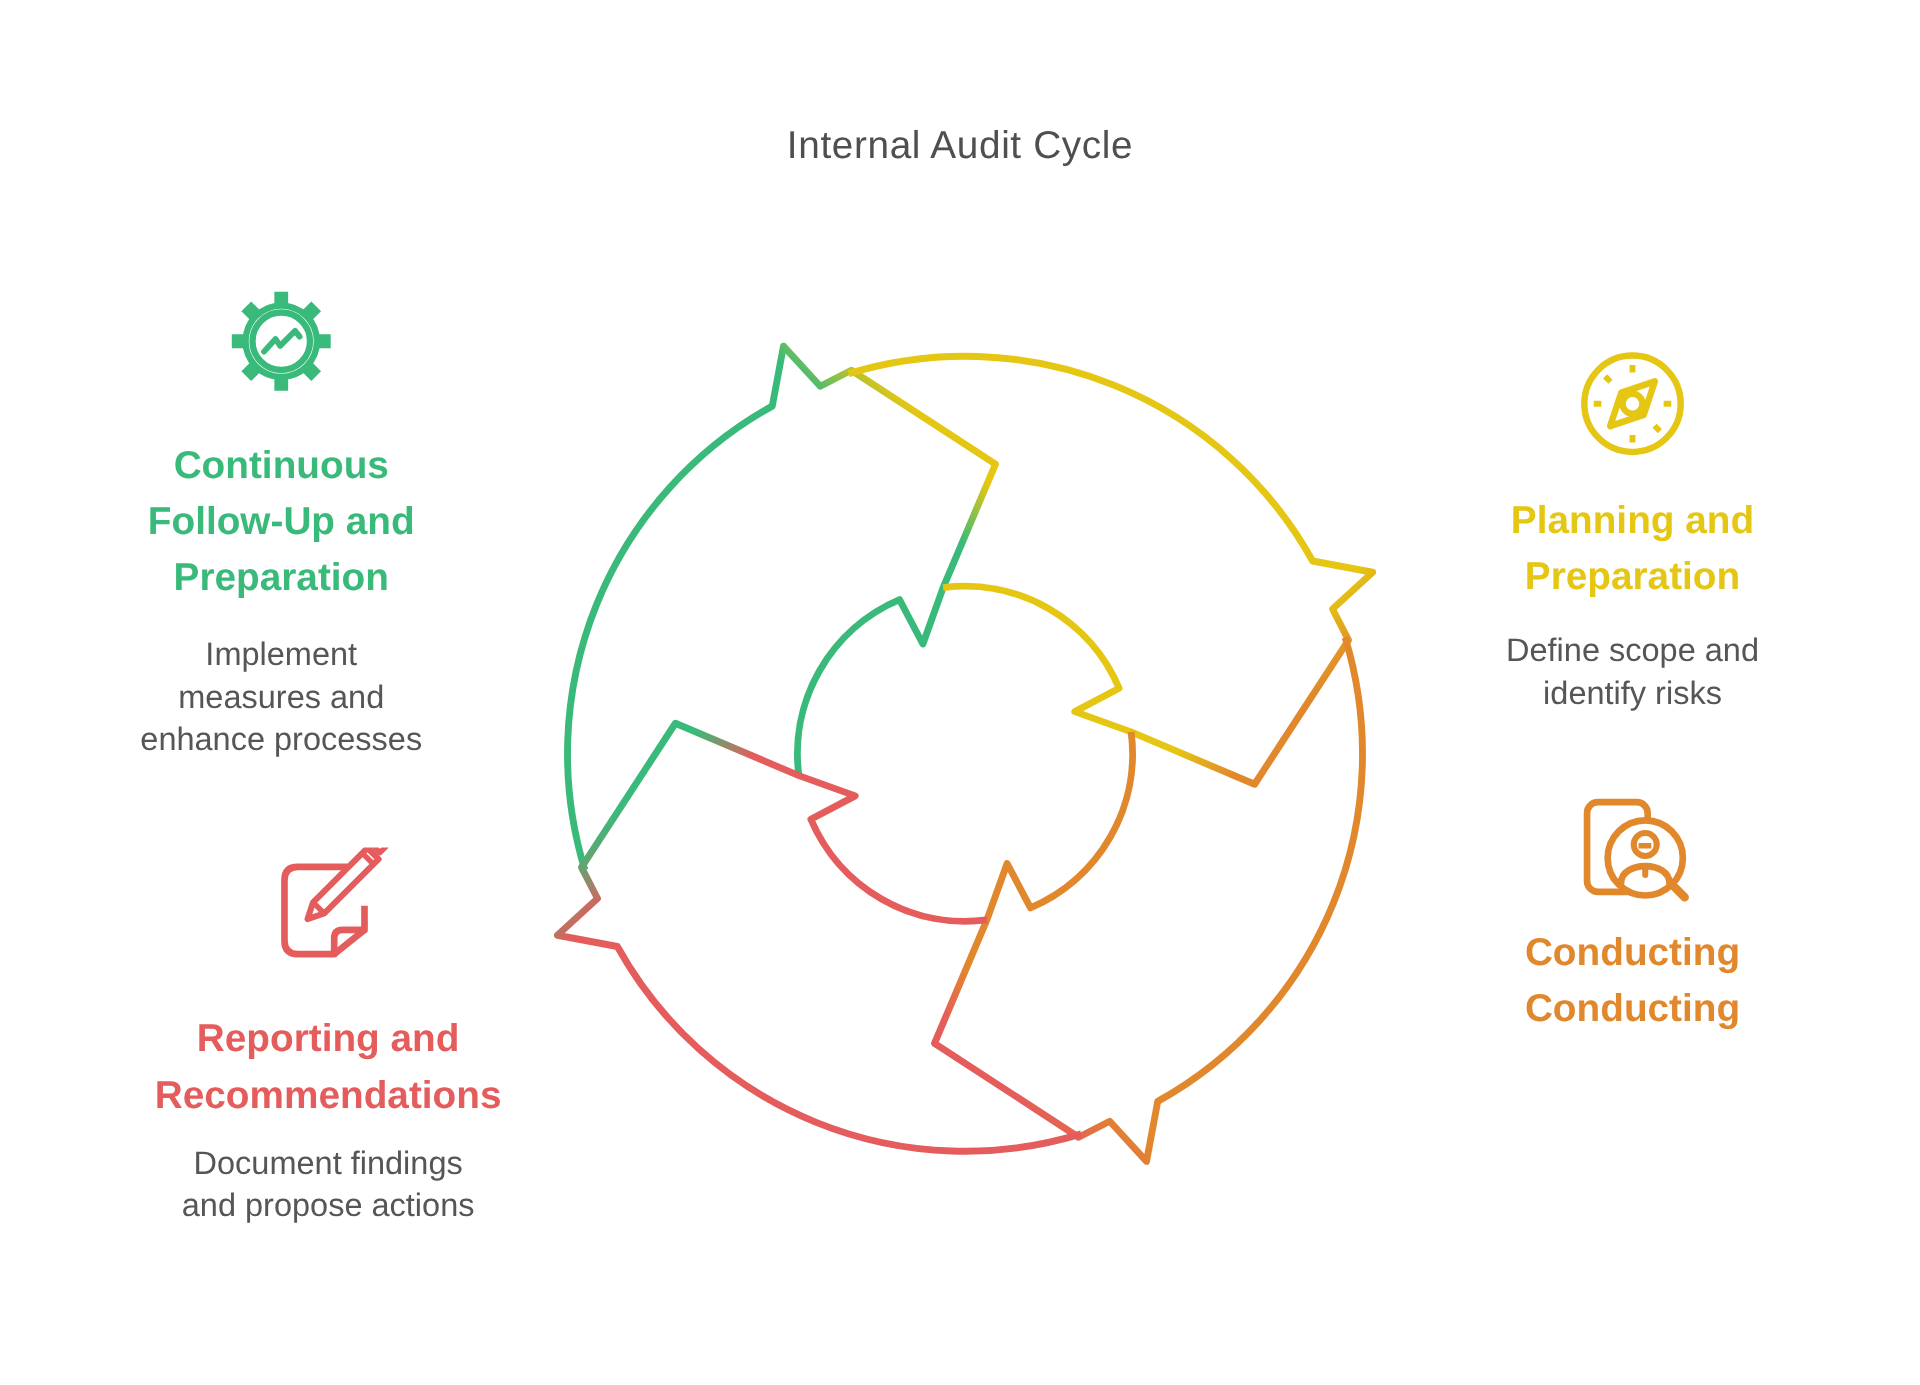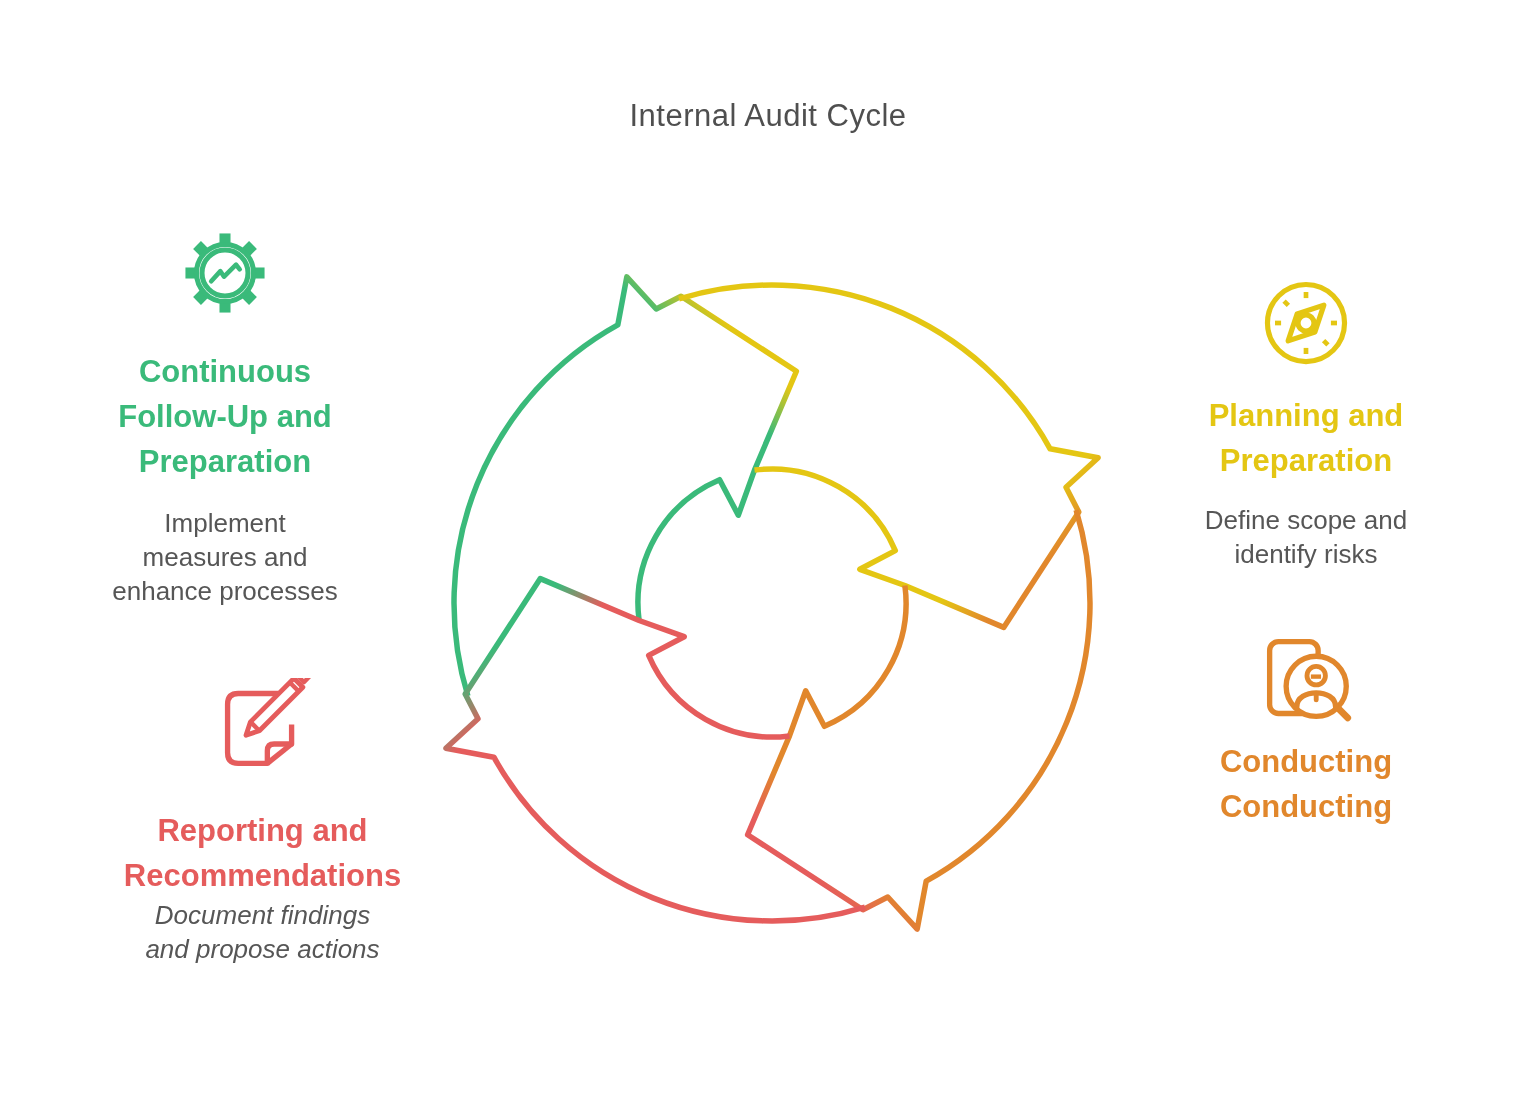--- a/index.html
+++ b/index.html
@@ -22,21 +22,21 @@
   .stage-followup .stage-title{margin-top:30px;color:#3aba7a;}
   .stage-followup .stage-desc{margin-top:22px;}
   .stage-planning{left:1140px;top:276px;width:332px;}
   .stage-planning .stage-title{margin-top:23px;color:#e4c613;}
   .stage-planning .stage-desc{margin-top:20px;}
   .stage-fieldwork{left:1140px;top:632px;width:332px;}
   .stage-fieldwork .stage-title{margin-top:10px;color:#e1872c;}
   .stage-fieldwork .stage-desc{margin-top:18px;}
   .stage-reporting{left:90px;top:678px;width:345px;}
   .stage-reporting .stage-title{margin-top:33px;color:#e55c5c;}
-  .stage-reporting .stage-desc{font-style:italic;}
+  .stage-reporting .stage-desc{margin-top:15px;}
   svg{display:block;}
 </style>
 </head>
 <body>
 
 <div class="page-title">Internal Audit Cycle</div>
 
 <svg class="cycle-svg" viewBox="-350 -350 700 700">
   <defs>
     <linearGradient id="grad-g" gradientUnits="userSpaceOnUse" x1="70.7" y1="-70.7" x2="134.3" y2="-134.3">

